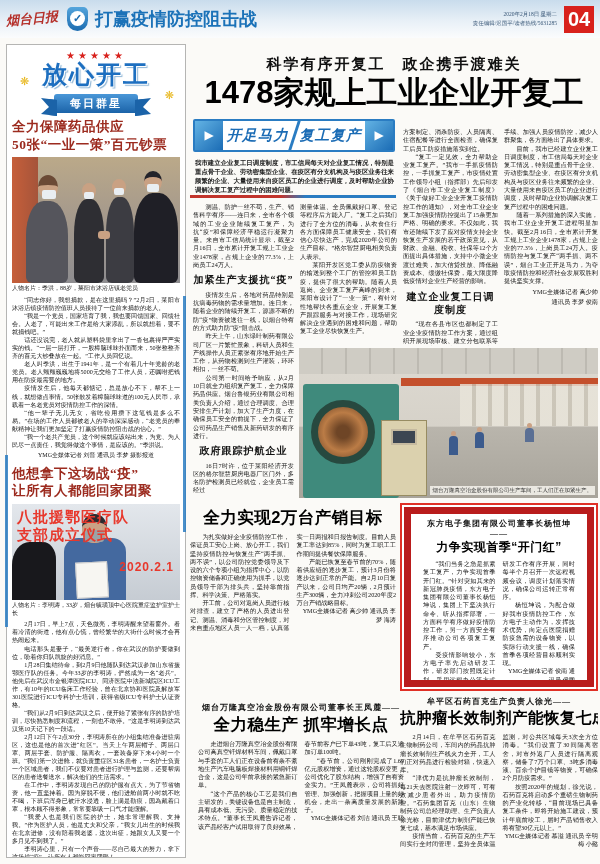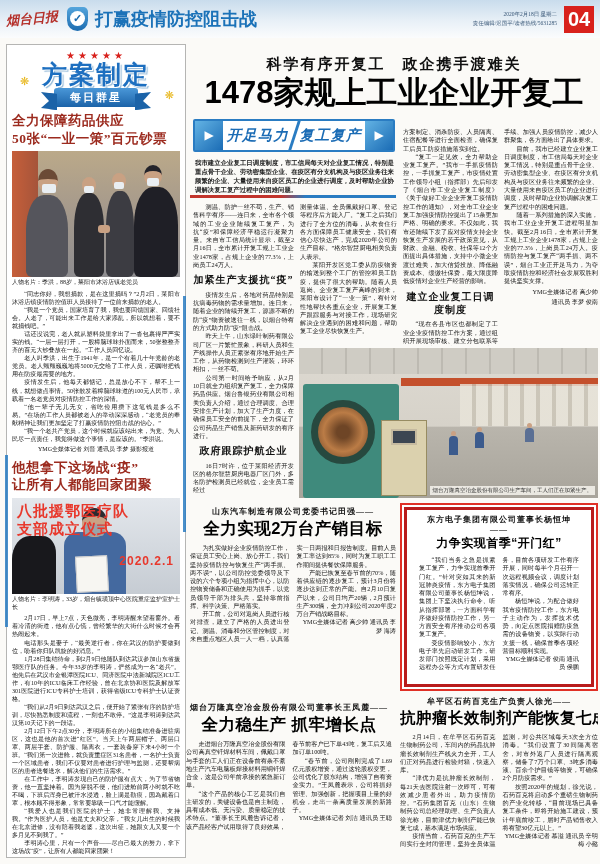--- a/index.html
+++ b/index.html
@@ -19,21 +19,21 @@
 .dateblock{margin-left:auto;text-align:right;font-size:5.5px;color:#3a5878;line-height:1.7;white-space:nowrap}
 .pagenum{flex:none;width:30px;height:27px;background:#d8211c;color:#fff;font-size:20px;font-weight:bold;font-family:"Liberation Sans",sans-serif;display:flex;align-items:center;justify-content:center;margin-right:2px}
 
 
 .left-col{position:absolute;left:6px;top:44px;width:180px;height:814px;border:1px solid #b5b5b3;background:#fff;padding:4px 5px;overflow:hidden}
 .hero{text-align:center;position:relative;padding-top:2px}
 .hero-stars{color:#d8211c;font-size:10px;letter-spacing:3px;line-height:1}
 .hero-title{font-size:25px;font-weight:900;color:#1d6fc0;font-family:"Liberation Sans",sans-serif;letter-spacing:2px;line-height:1.05;
  text-shadow:1px 1px 0 #fff,2px 2px 1px #8fb6d6}
 .hero-ribbon{display:inline-block;background:linear-gradient(180deg,#4a97d8,#1b63a8);color:#fff;font-size:11px;font-weight:bold;font-family:"Liberation Sans",sans-serif;
- padding:2px 16px;border-radius:3px;position:relative;margin-top:1px;letter-spacing:2px}
+ padding:2px 16px;border-radius:3px;position:relative;margin-top:7px;letter-spacing:2px}
 .hero-ribbon::before,.hero-ribbon::after{content:"";position:absolute;top:5px;width:0;height:0;border:8px solid #1b63a8}
 .hero-ribbon::before{left:-13px;border-left-color:transparent;transform:skewY(8deg)}
 .hero-ribbon::after{right:-13px;border-right-color:transparent;transform:skewY(-8deg)}
 .sparkle{position:absolute;color:#e8b820;font-size:11px}
 .story-h{color:#9c2b1f;font-weight:bold;font-size:13.5px;line-height:1.3;margin:5px 0 4px;letter-spacing:0.5px}
 .caption{font-size:6px;color:#222;margin:2px 0 3px;line-height:1.3}
 .story-text p{font-size:6.1px;line-height:1.32;text-align:justify;text-indent:2em;color:#151515}
 .byline{font-size:6px;text-align:center;margin:2px 0 3px;color:#151515}
 
 
@@ -89,23 +89,23 @@
 
 
 .art{position:absolute;background:transparent}
 .art .kick{text-align:center;font-size:8px;font-weight:bold;letter-spacing:1px;color:#111}
 .art .head{text-align:center;font-size:16.5px;font-weight:900;font-family:"Liberation Sans",sans-serif;letter-spacing:0.5px;margin:1px 0 4px;color:#000;white-space:nowrap}
 .art .cols{column-count:2;column-gap:7px;font-size:6.2px;line-height:1.33;text-align:justify;color:#141414}
 .art .cols p{text-indent:2em}
 .art .cols p.by{text-indent:0;text-align:right}
 #artA{left:190px;top:506px;width:206px;height:193px;overflow:hidden}
 #boxC{left:400px;top:503px;width:198px;height:188px;border:2px solid #e03026;background:#fff;padding:2px}
-#boxC .inner{border:3px solid #b91c1c;height:100%;padding:4px 12px 2px;overflow:hidden}
+#boxC .inner{border:7px solid #b91c1c;height:100%;padding:4px 12px 2px;overflow:hidden}
 #boxC .head{font-size:12px}
-#artB{left:186px;top:702px;width:206px;height:158px;overflow:hidden}
+#artB{left:198px;top:702px;width:206px;height:158px;overflow:hidden}
 #artD{left:400px;top:696px;width:198px;height:166px;overflow:hidden}
 #artD .head{font-size:15.5px}
 </style>
 </head>
 <body>
 
 <div class="topbar">
   <div class="masth-logo">烟台日报</div>
   <div class="shield">
       <div class="chk">✓</div>
@@ -116,21 +116,21 @@
     <div>责任编辑/迟国平/读者热线/5631285</div>
   </div>
   <div class="pagenum">04</div>
 </div>
 
 <div class="left-col">
   <div class="hero">
     <span class="sparkle" style="left:8px;top:26px">❋</span>
     <span class="sparkle" style="right:6px;top:40px">❋</span>
     <div class="hero-stars">★★★★★</div>
-    <div class="hero-title">方案制定</div>
+    <div class="hero-title">放心开工</div>
     <div class="hero-ribbon">每日群星</div>
   </div>
 
   <div class="story-h">
     <div>全力保障药品供应</div>
     <div>50张“一业一策”百元钞票</div>
   </div>
 
   <div class="photo1">
     <div class="ph1-door"></div>
@@ -250,21 +250,20 @@
   <div class="mp-cab">
       <div class="scr"></div>
     </div>
   <div class="mp-wk" style="left:150px;top:88px"></div>
   <div class="mp-wk" style="left:176px;top:84px;height:16px"></div>
   <div class="mp-wk" style="left:226px;top:80px;height:14px;background:#5a6f94"></div>
   <div class="photo-cap">烟台万隆真空冶金股份有限公司生产车间，工人们正在加紧生产。</div>
 </div>
 
 <div class="art" id="artA">
-  <div class="kick">山东汽车制造有限公司党委书记田强——</div>
   <div class="head">全力实现2万台产销目标</div>
   <div class="cols">
       <p>为扎实做好企业疫情防控工作，保证员工安心上岗、放心开工，我们坚持疫情防控与恢复生产“两手抓、两不误”，以公司防控党委领导及下设的六个专项小组为指挥中心，以防控物资储备和正确使用为抓手，以党员领导干部为排头兵，坚持靠前指挥、科学决策、严格落实。</p>
       <p>开工前，公司对返岗人员进行核对排查，建立了严格的人员进出登记、测温、消毒和分区管控制度，对来自重点地区人员一人一档，认真落实一日两报和日报告制度。目前人员复工率达到85%，同时为复工职工工作期间提供餐饮保障服务。</p>
       <p>产能已恢复至春节前的70%，随着供应链的逐步复工，预计3月份将逐步达到正常的产能。自2月10日复产以来，公司日均产20辆，2月预计生产300辆，全力冲刺公司2020年度2万台产销战略目标。</p>
       <p class="by">YMG全媒体记者 高少帅 通讯员 李梦 海涛</p>
     </div>
 </div>
 
 <div class="art" id="boxC">

